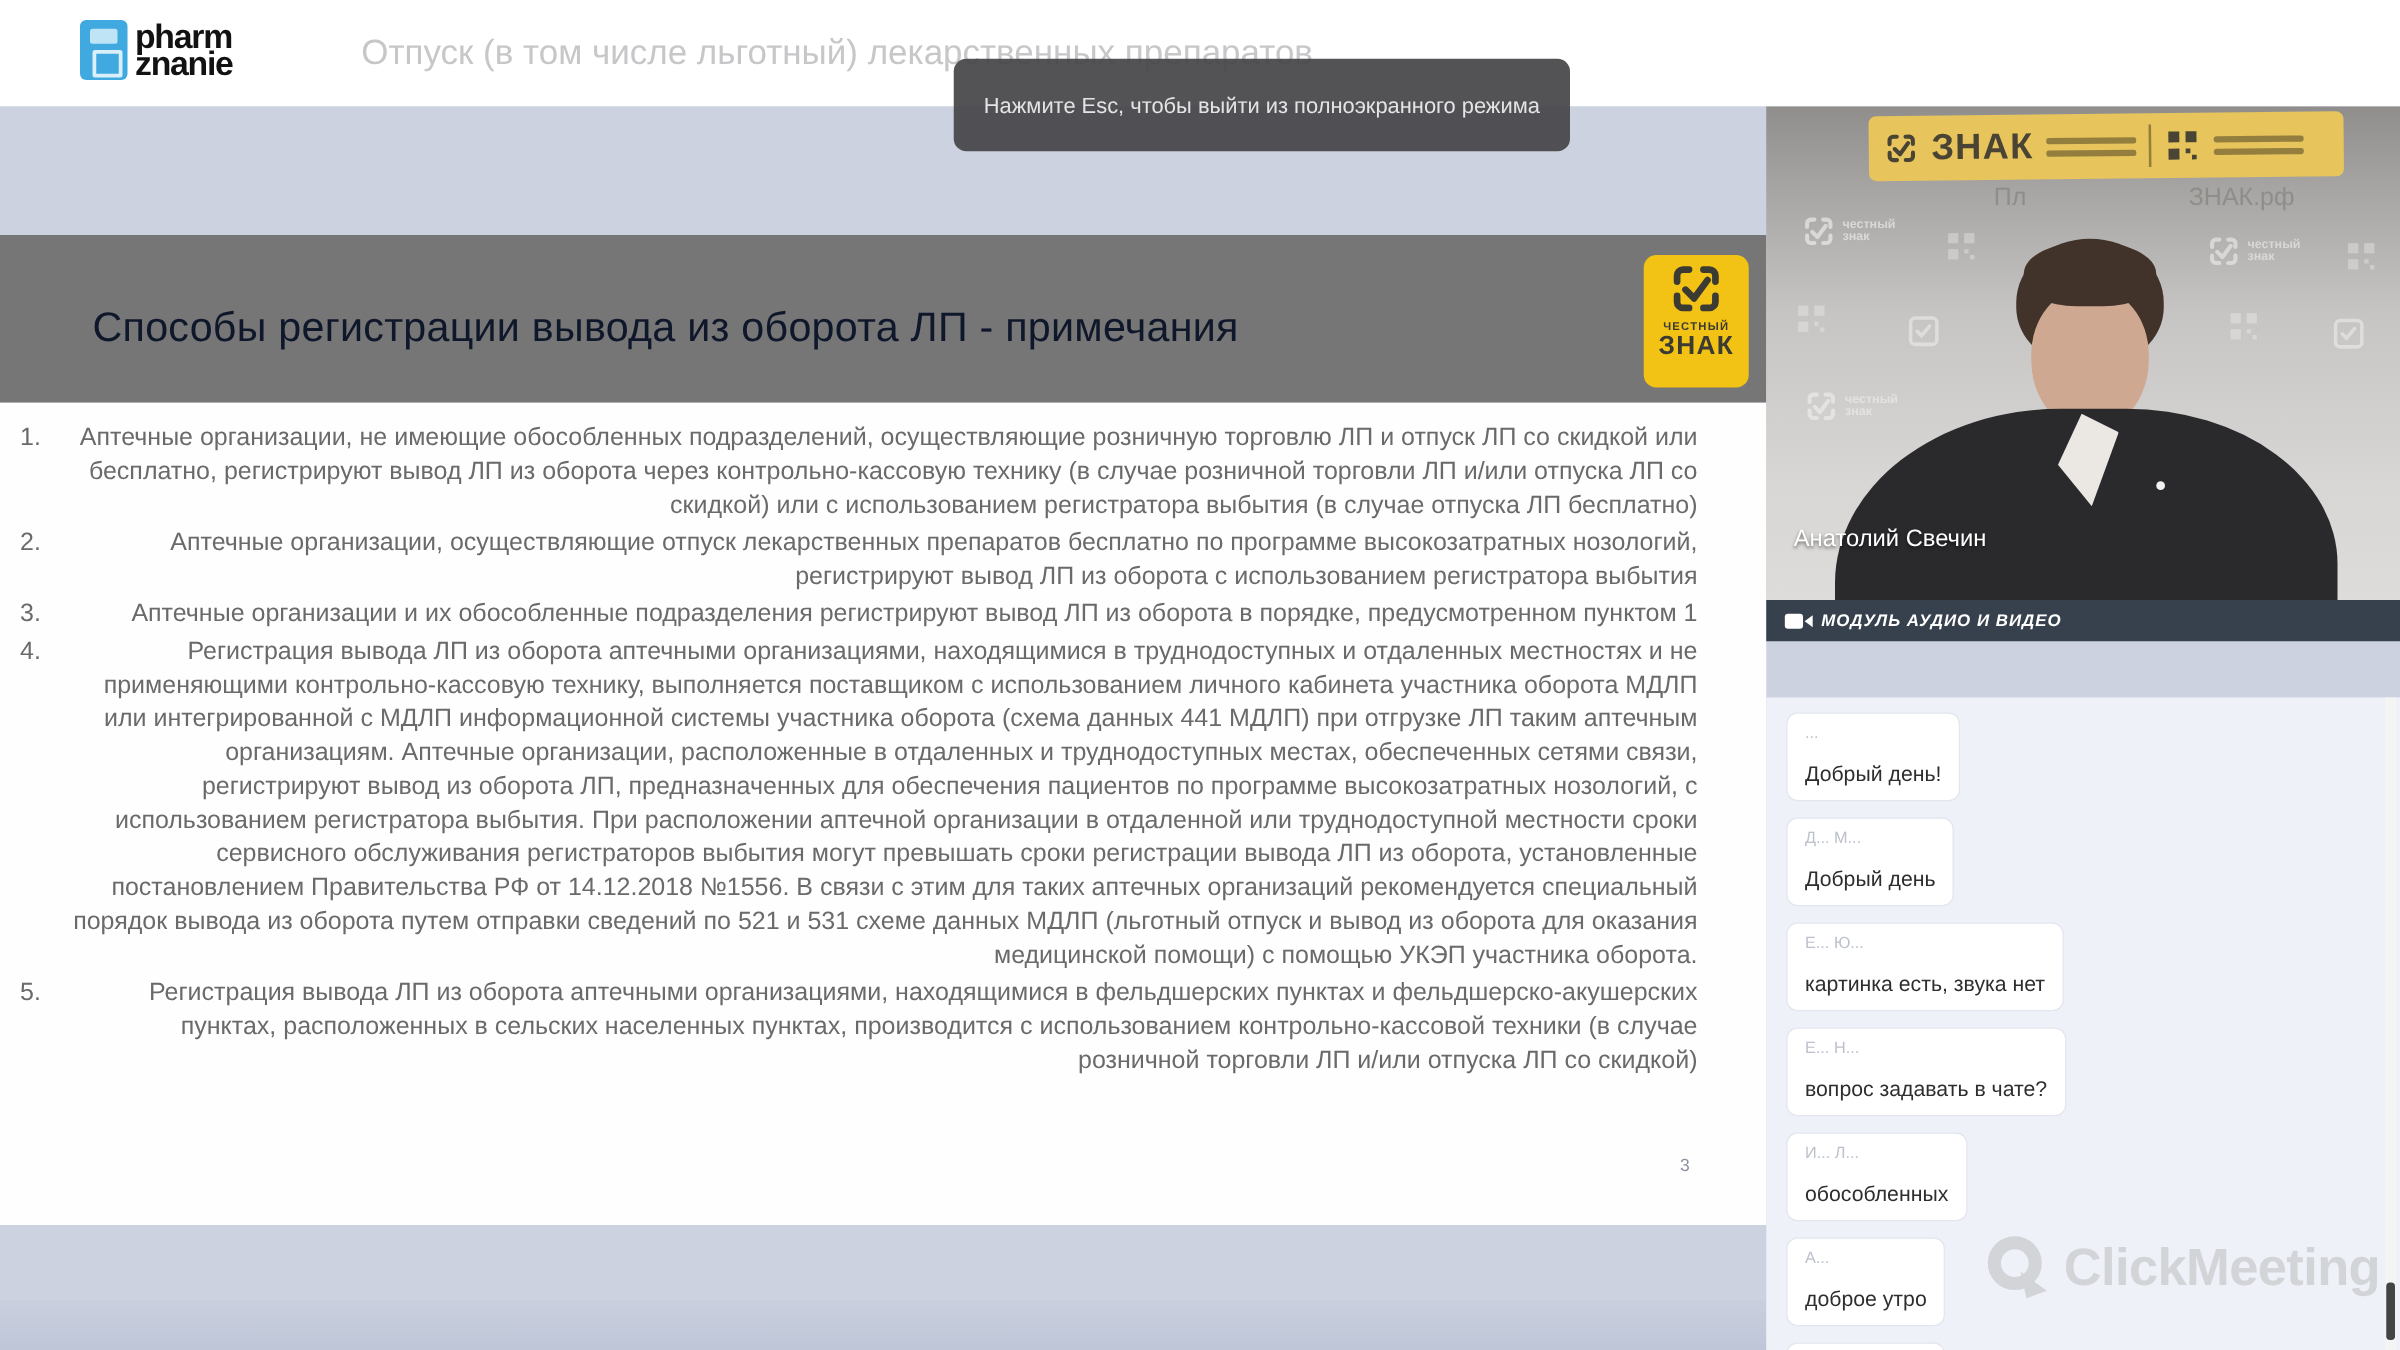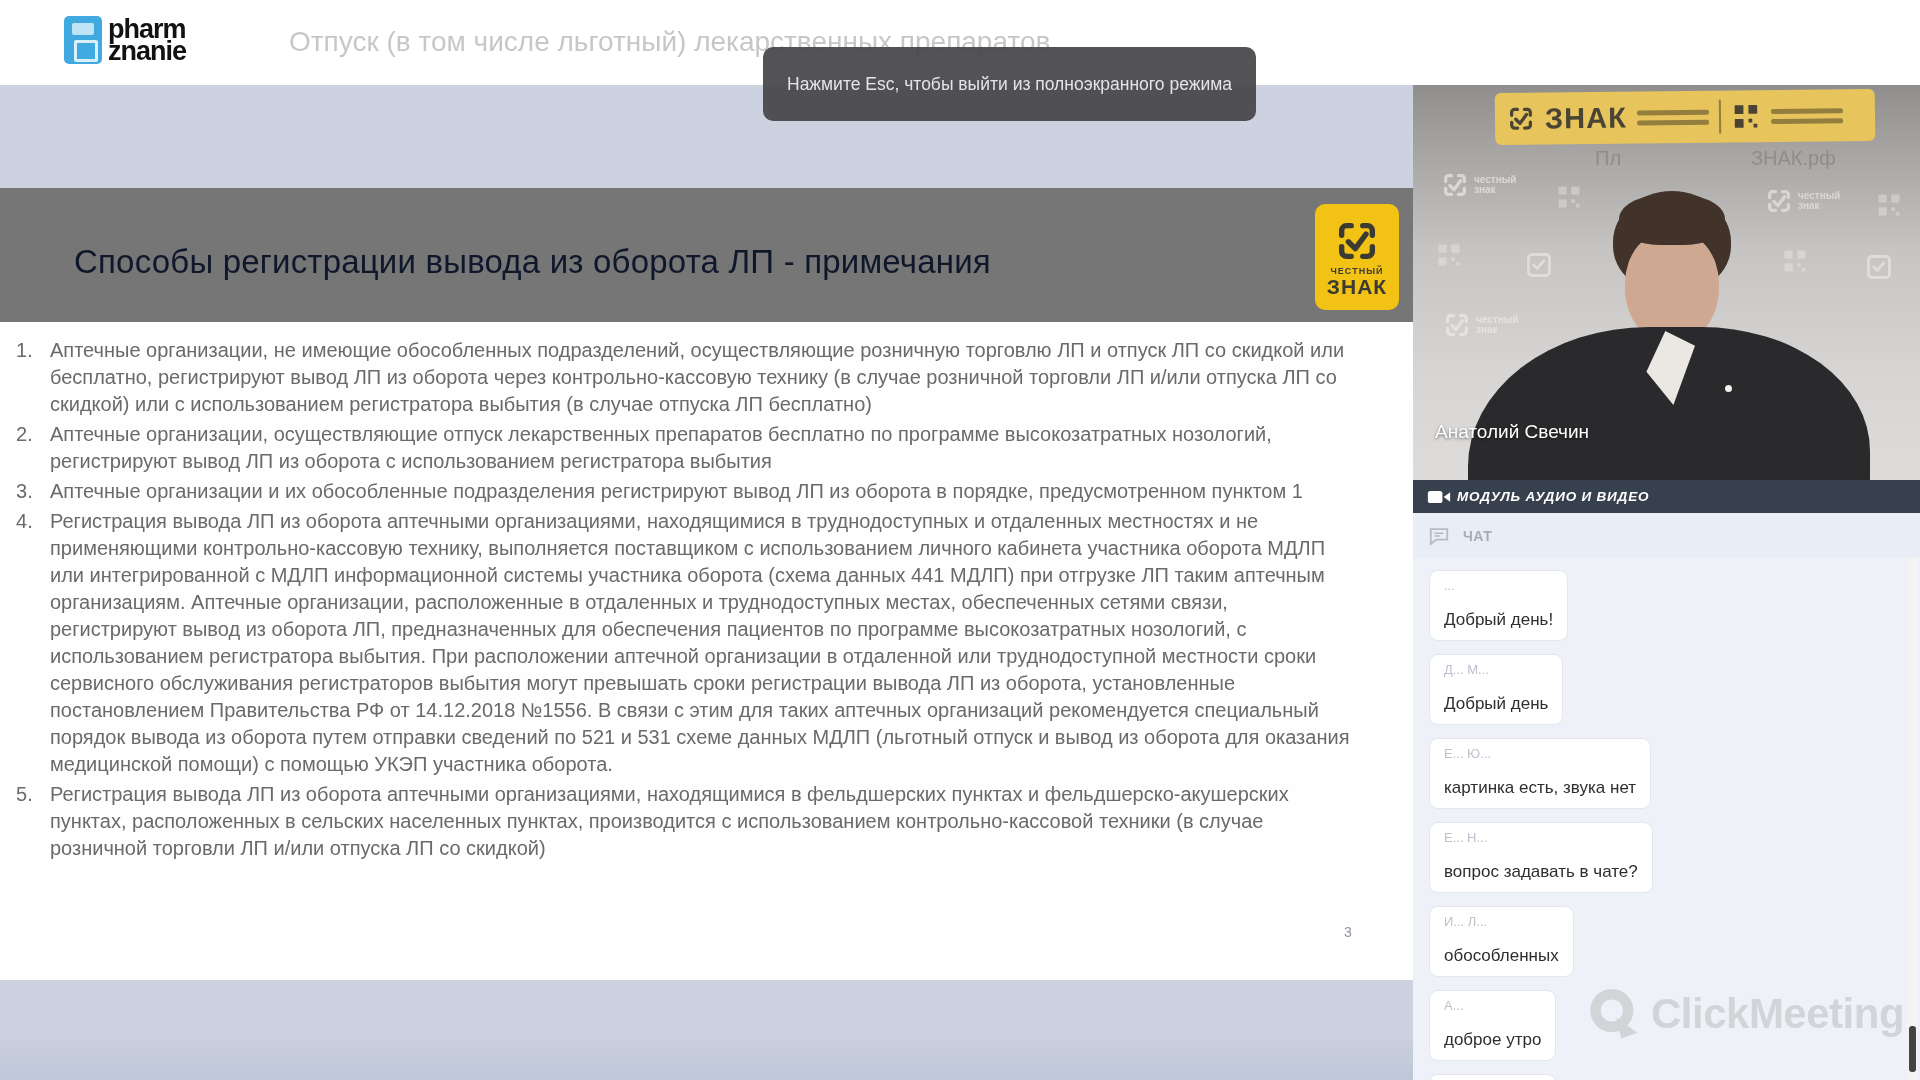--- a/index.html
+++ b/index.html
@@ -19,29 +19,29 @@
   
   .tooltip { position:absolute; left:763px; top:47px; height:74px; display:inline-flex; align-items:center;
              padding:0 24px; background:rgba(70,70,73,0.93); border-radius:10px; z-index:60;
              font-size:17.5px; color:#e4e4e6; white-space:nowrap; }
 
   
   .titleband { position:absolute; left:0; top:188px; width:1413px; height:134px; background:#767677; z-index:5; }
   .slide-title { position:absolute; left:74px; top:0; height:134px; display:flex; align-items:center;
                  font-size:33px; font-weight:400; color:#0f172a; transform:translateY(7px); letter-spacing:0.2px; }
   .slide-logo { position:absolute; left:1315px; top:16px; width:84px; height:106px; background:#f2c214; border-radius:10px;
-                display:flex; flex-direction:column; align-items:center; padding-top:14px; color:#3b3b33; }
+                display:flex; flex-direction:column; align-items:center; padding-top:4px; color:#3b3b33; }
   .slide-logo svg { width:46px; height:46px; }
   .slide-logo .l1 { font-size:9px; font-weight:700; letter-spacing:1px; margin-top:2px; }
   .slide-logo .l2 { font-size:21px; font-weight:800; letter-spacing:1px; line-height:1; }
 
   .slide-body { position:absolute; left:0; top:322px; width:1413px; height:658px; background:#fefefe; z-index:4; }
   ol.notes { counter-reset:n; list-style:none; width:1358px; padding:15px 0 0 14px;
              font-size:20px; line-height:27px; color:#6a6a6a; }
-  ol.notes li { counter-increment:n; position:relative; padding-left:36px; margin-bottom:3px; }
+  ol.notes li { counter-increment:n; position:relative; padding-left:36px; margin-bottom:3px;text-align:right; }
   ol.notes li::before { content:counter(n) "."; position:absolute; left:2px; top:0; }
   .pagenum { position:absolute; left:1344px; top:924px; font-size:14px; color:#8b90a0; z-index:6; }
   .bottom-strip { position:absolute; left:0; top:1040px; width:1413px; height:40px;
                   background:linear-gradient(#c9cfdd,#bfc6d8); }
 
   
   .video { position:absolute; left:1413px; top:85px; width:507px; height:395px; overflow:hidden;
            background:linear-gradient(180deg,#8f8e8c 0%,#a5a4a2 16%,#c6c5c3 42%,#d7d6d4 75%,#dddcda 100%); z-index:5; }
   .banner { position:absolute; left:82px; top:6px; width:380px; height:52px; background:#e7c45c; border-radius:6px;
             transform:rotate(-0.6deg); display:flex; align-items:center; gap:10px; padding:0 12px; z-index:3; color:#4a4435; }
@@ -236,27 +236,20 @@
   </div>
 
   <div class="module-bar">
     <svg viewBox="0 0 28 18">
       <rect x="1" y="2" width="17" height="14" rx="3" fill="#ffffff"></rect>
       <path d="M19.5 9l7.5-5.5v11z" fill="#ffffff"></path>
     </svg>
     <div class="lbl">МОДУЛЬ АУДИО И ВИДЕО</div>
   </div>
 
-  <div class="chat-header">
-    <svg viewBox="0 0 24 24">
-      <path d="M3 4.5h18v11.5H9l-6 4.5z" fill="none" stroke="currentColor" stroke-width="2"></path>
-      <path d="M7 9h10 M7 12h6" stroke="currentColor" stroke-width="1.8"></path>
-    </svg>
-    <div class="lbl">ЧАТ</div>
-  </div>
 
   <div class="chat-list">
     <div class="watermark">
       <svg viewBox="0 0 48 48">
         <circle cx="23" cy="21" r="14" fill="none" stroke="currentColor" stroke-width="9"></circle>
         <path d="M27 27 L45 40 L31 45 z" fill="currentColor"></path>
       </svg>
       <div class="wm-text">ClickMeeting</div>
     </div>
 

